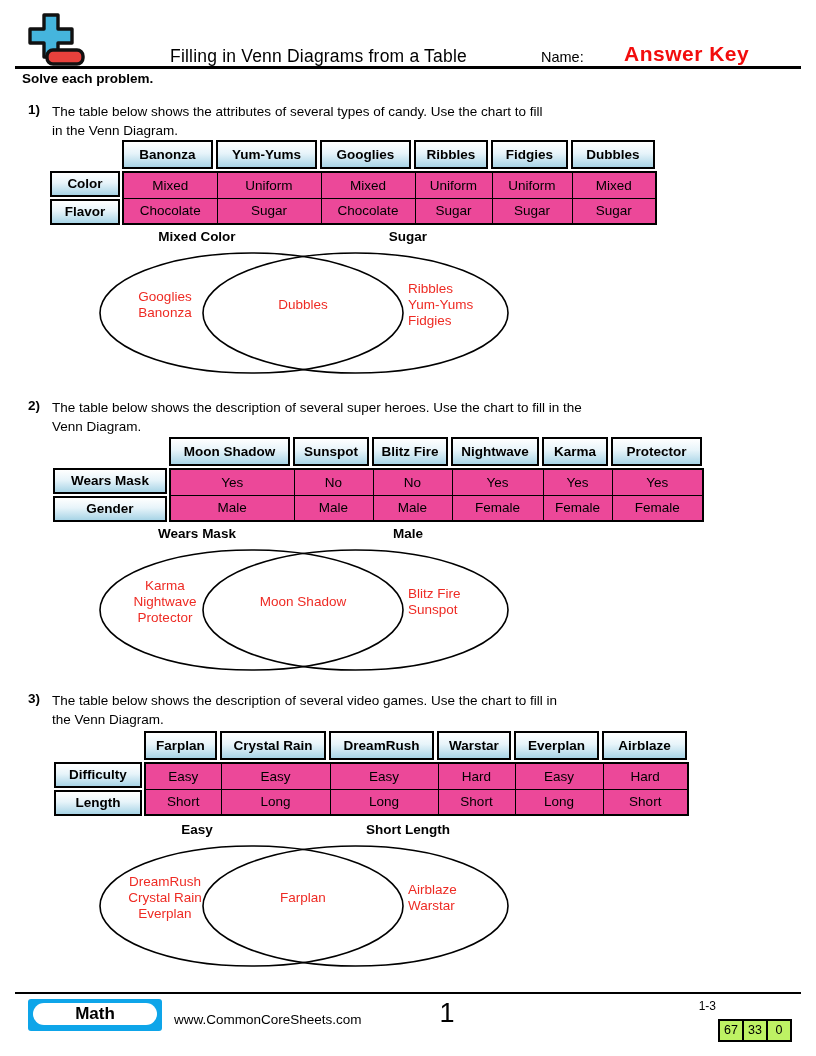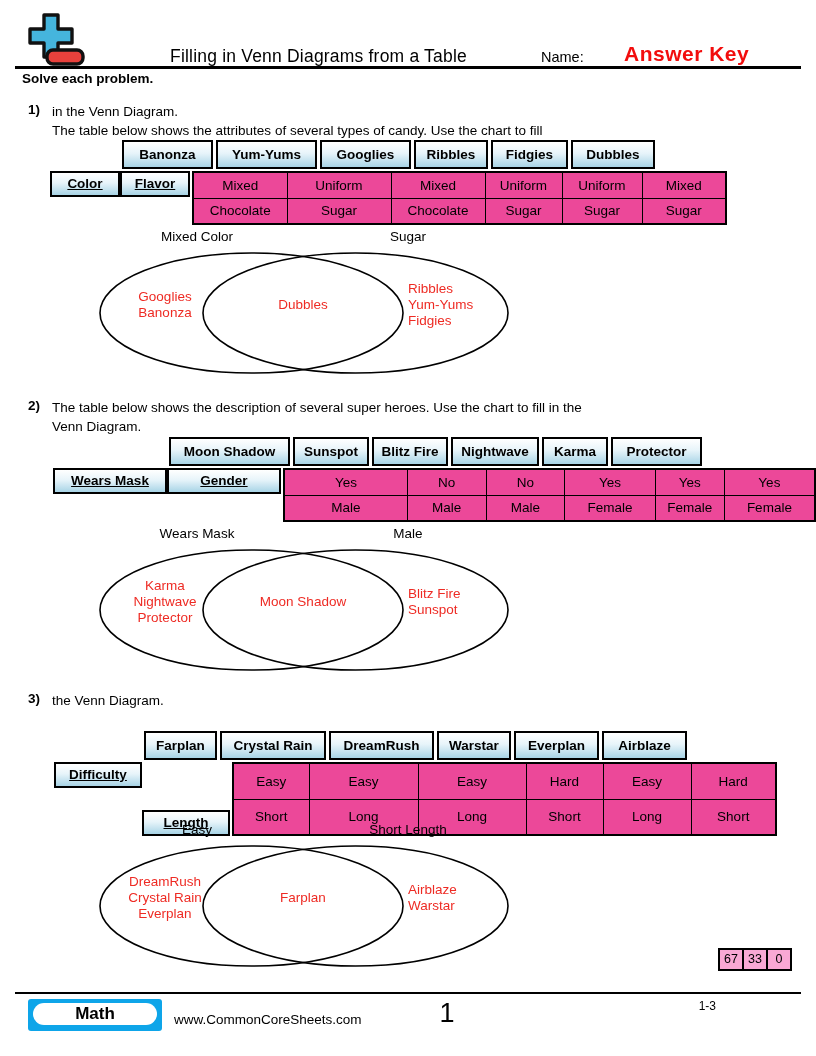--- a/index.html
+++ b/index.html
@@ -23,53 +23,53 @@
   
   .wtable { position:absolute; }
   .hrow   { display:flex; margin-bottom:2px; }
   .hspacer{ flex:0 0 auto; }
   .hcell  { flex:0 0 auto; box-sizing:border-box; border:2px solid #000;
             background:linear-gradient(180deg,#ffffff 0%,#e7f4fa 45%,#a8d4e6 100%);
             font-weight:bold; font-size:13.5px; text-align:center;
             height:29px; line-height:25px; margin-right:3px; }
   .hcell:last-child { margin-right:0; }
   .tbody  { display:flex; }
-  .lcol   { display:flex; flex-direction:row; margin-right:2px; flex:0 0 auto;text-decoration:underline; }
+  .lcol   { display:flex; flex-direction:column; margin-right:2px; flex:0 0 auto; }
   .lcell  { box-sizing:border-box; border:2px solid #000;
             background:linear-gradient(180deg,#ffffff 0%,#e7f4fa 45%,#a8d4e6 100%);
             font-weight:bold; font-size:13.5px; text-align:center;
             height:26px; line-height:22px; margin-bottom:2px; }
   .lcell:last-child { margin-bottom:0; }
   .dgrid  { border-collapse:collapse; border:2px solid #000; background:#ec4899; }
   .dgrid td { border:1px solid #000; text-align:center; font-size:13.5px;
               height:26px; padding:0 2px; box-sizing:border-box; }
 
   
   .venn   { position:absolute; left:95px; width:425px; height:150px; }
   .vlabel { position:absolute; top:0; transform:translateX(-50%);
-            font-weight:normal; font-size:13.5px; white-space:nowrap; }
+            font-weight:bold; font-size:13.5px; white-space:nowrap; }
   .vsvg   { position:absolute; left:0; top:22px; }
   .vsvg ellipse { fill:none; stroke:#000; stroke-width:1.6; }
   .vtext  { position:absolute; color:#ee2b24; font-size:13.5px; line-height:16px; white-space:nowrap; }
   .vtext span { display:block; }
   .vleft  { left:70px;  top:76px; transform:translate(-50%,-50%); text-align:center; }
   .vmid   { left:208px; top:76px; transform:translate(-50%,-50%); text-align:center; }
   .vright { left:313px; top:76px; transform:translateY(-50%); text-align:left; }
 
   
   .fline      { position:absolute; left:15px; right:15px; top:992px; height:2px; background:#000; }
   .math-badge { position:absolute; left:28px; top:999px; width:134px; height:32px;
                 background:#0ea5e9; border-radius:3px; }
   .math-pill  { position:absolute; left:5px; right:5px; top:4px; bottom:6px;
                 background:#fff; border-radius:13px; text-align:center;
                 font-weight:bold; font-size:17px; line-height:22px; color:#000; }
   .site       { position:absolute; left:174px; top:1012px; font-size:13.5px; }
   .pagenum    { position:absolute; left:447px; top:998px; transform:translateX(-50%); font-size:27px; }
   .range      { position:absolute; right:100px; top:999px; font-size:12px; }
-  .scoreboxes { position:absolute; right:24px; top:948px; display:flex; border:2px solid #000; background:#f9a8d4; }
+  .scoreboxes { position:absolute; right:24px; top:1019px; display:flex; border:2px solid #000; background:#bef264; }
   .sbox       { width:22px; height:19px; line-height:19px; text-align:center;
                 font-size:12.5px; border-left:2px solid #000; }
   .sbox:first-child { border-left:none; }
 </style>
 </head>
 <body>
 
 <div class="page">
 
   <svg class="logo-svg" width="70" height="56" viewBox="0 0 70 56">
@@ -78,22 +78,22 @@
   </svg>
   <div class="title">Filling in Venn Diagrams from a Table</div>
   <div class="name-label">Name:</div>
   <div class="answer-key">Answer Key</div>
   <div class="hline"></div>
   <div class="instructions">Solve each problem.</div>
 
   <div class="prob" style="top:100px;">
     <div class="pnum">1)</div>
     <div class="ptext">
+      <span>The table below shows the attributes of several types of candy. Use the chart to fill</span>
       <span>in the Venn Diagram.</span>
-      <span>The table below shows the attributes of several types of candy. Use the chart to fill</span>
     </div>
 
     <div class="wtable" style="top:40px; left:50px;">
       <div class="hrow">
         <div class="hspacer" style="width:72px;"></div>
         <div class="hcell" style="width:91px;">Banonza</div>
         <div class="hcell" style="width:101px;">Yum-Yums</div>
         <div class="hcell" style="width:91px;">Googlies</div>
         <div class="hcell" style="width:74px;">Ribbles</div>
         <div class="hcell" style="width:77px;">Fidgies</div>
@@ -212,37 +212,38 @@
       <div class="vtext vright">
         <span>Blitz Fire</span>
         <span>Sunspot</span>
       </div>
     </div>
   </div>
 
   <div class="prob" style="top:689px;">
     <div class="pnum">3)</div>
     <div class="ptext">
+      <span>The table below shows the description of several video games. Use the chart to fill in</span>
       <span>the Venn Diagram.</span>
     </div>
 
     <div class="wtable" style="top:42px; left:54px;">
       <div class="hrow">
         <div class="hspacer" style="width:90px;"></div>
         <div class="hcell" style="width:73px;">Farplan</div>
         <div class="hcell" style="width:106px;">Crystal Rain</div>
         <div class="hcell" style="width:105px;">DreamRush</div>
         <div class="hcell" style="width:74px;">Warstar</div>
         <div class="hcell" style="width:85px;">Everplan</div>
         <div class="hcell" style="width:85px;">Airblaze</div>
       </div>
       <div class="tbody">
         <div class="lcol">
           <div class="lcell" style="width:88px;">Difficulty</div>
-          <div class="lcell" style="width:88px;margin-top:48px;">Length</div>
+          <div class="lcell" style="width:88px;">Length</div>
         </div>
         <table class="dgrid">
           <tbody>
               <tr>
             <td style="width:76px;">Easy</td>
             <td style="width:109px;">Easy</td>
             <td style="width:108px;">Easy</td>
             <td style="width:77px;">Hard</td>
             <td style="width:88px;">Easy</td>
             <td style="width:85px;">Hard</td>

